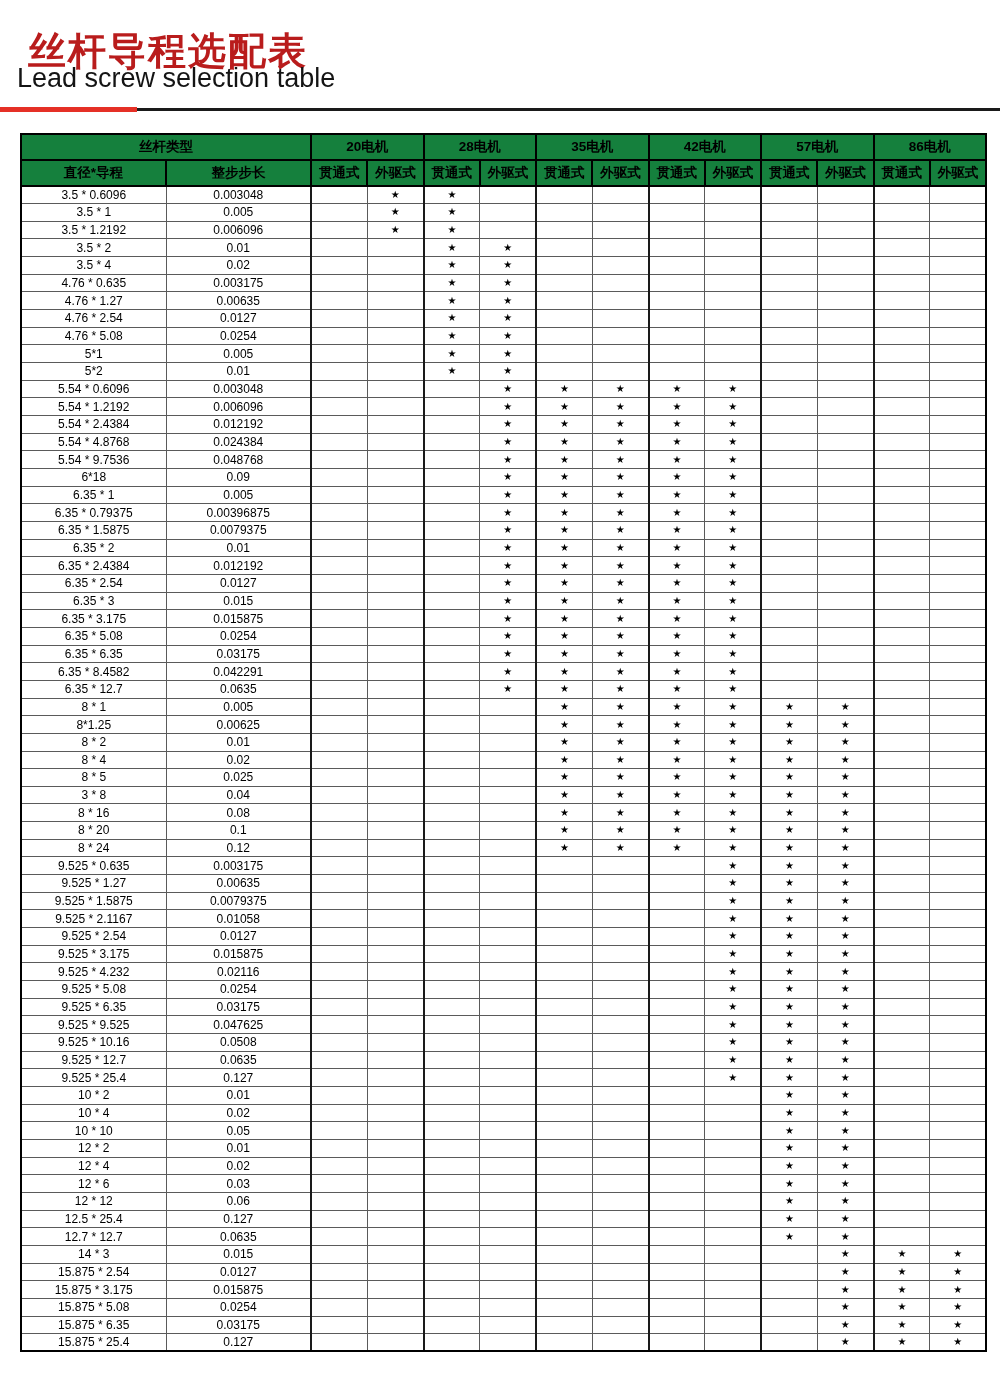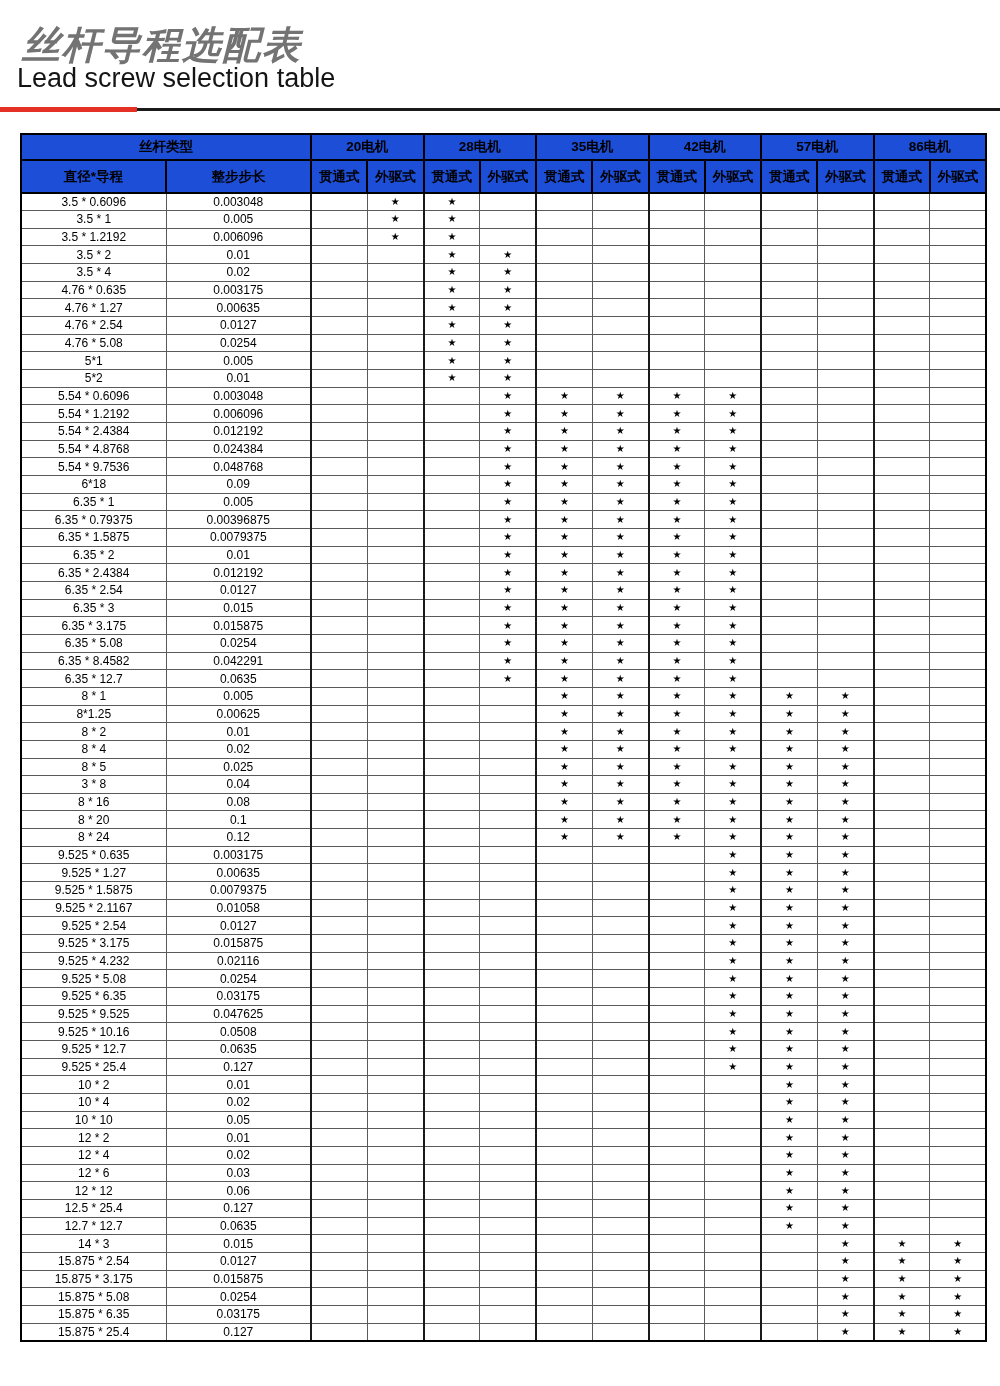--- a/index.html
+++ b/index.html
@@ -5,46 +5,46 @@
   html, body { margin: 0; padding: 0; background: #ffffff; }
   body {
     width: 1000px; height: 1386px;
     font-family: "Liberation Sans", sans-serif;
     position: relative;
     color: #000;
   }
   .page { position: relative; width: 1000px; height: 1386px; overflow: hidden; }
 
   .title-cn {
-    position: absolute; left: 16px; top: 16px; margin: 6px;
+    position: absolute; left: 16px; top: 16px; margin: 12px;
     font-size: 38px; line-height: 46px; font-weight: bold;
-    color: #737373; letter-spacing: 2px; font-style: italic;
+    color: #b91c1c; letter-spacing: 2px;
   }
   .title-en {
     position: absolute; left: 17px; top: 62px; margin: 0;
     font-size: 27px; line-height: 32px; font-weight: normal; color: #141414;
     letter-spacing: 0px;
   }
   .divider { position: absolute; left: 0; top: 107px; width: 1000px; height: 6px; }
   .divider-red   { position: absolute; left: 0; top: 0; width: 137px; height: 5px; background: #e53026; }
   .divider-black { position: absolute; left: 137px; top: 1px; width: 863px; height: 3px; background: #1a1a1a; }
 
   table.lead-table {
     position: absolute; left: 20px; top: 133px;
     width: 965px; border-collapse: collapse; table-layout: fixed;
     border: 2px solid #000;
   }
   table.lead-table th {
-    background: #1d4ed8;
+    background: #15803d;
     border: 2px solid #000;
     font-size: 13.5px; font-weight: bold; color: #000;
     padding: 0; text-align: center; vertical-align: middle;
   }
   thead tr.hr1 { height: 26px; }
-  thead tr.hr2 { height: 33px; }
+  thead tr.hr2 { height: 26px; }
   tbody tr { height: 17.66px; }
   tbody td {
     border: 1px solid #5a5a5a;
     padding: 0; text-align: center; vertical-align: middle;
     font-size: 12px; color: #000;
     overflow: hidden; white-space: nowrap;
   }
   tbody td.gs { border-left: 2px solid #1a1a1a; }
   tbody td:first-child { border-left: 2px solid #000; }
   tbody td:last-child { border-right: 2px solid #000; }
@@ -520,20 +520,36 @@
           <td class="gs star"><span class="star-icon">★</span></td>
           <td class="star"><span class="star-icon">★</span></td>
           <td class="gs star"><span class="star-icon">★</span></td>
           <td class="star"><span class="star-icon">★</span></td>
           <td class="gs"></td>
           <td></td>
           <td class="gs"></td>
           <td></td>
         </tr>
         <tr>
+          <td>6.35 * 6.35</td>
+          <td>0.03175</td>
+          <td class="gs"></td>
+          <td></td>
+          <td class="gs"></td>
+          <td class="star"><span class="star-icon">★</span></td>
+          <td class="gs star"><span class="star-icon">★</span></td>
+          <td class="star"><span class="star-icon">★</span></td>
+          <td class="gs star"><span class="star-icon">★</span></td>
+          <td class="star"><span class="star-icon">★</span></td>
+          <td class="gs"></td>
+          <td></td>
+          <td class="gs"></td>
+          <td></td>
+        </tr>
+        <tr>
           <td>6.35 * 8.4582</td>
           <td>0.042291</td>
           <td class="gs"></td>
           <td></td>
           <td class="gs"></td>
           <td class="star"><span class="star-icon">★</span></td>
           <td class="gs star"><span class="star-icon">★</span></td>
           <td class="star"><span class="star-icon">★</span></td>
           <td class="gs star"><span class="star-icon">★</span></td>
           <td class="star"><span class="star-icon">★</span></td>

